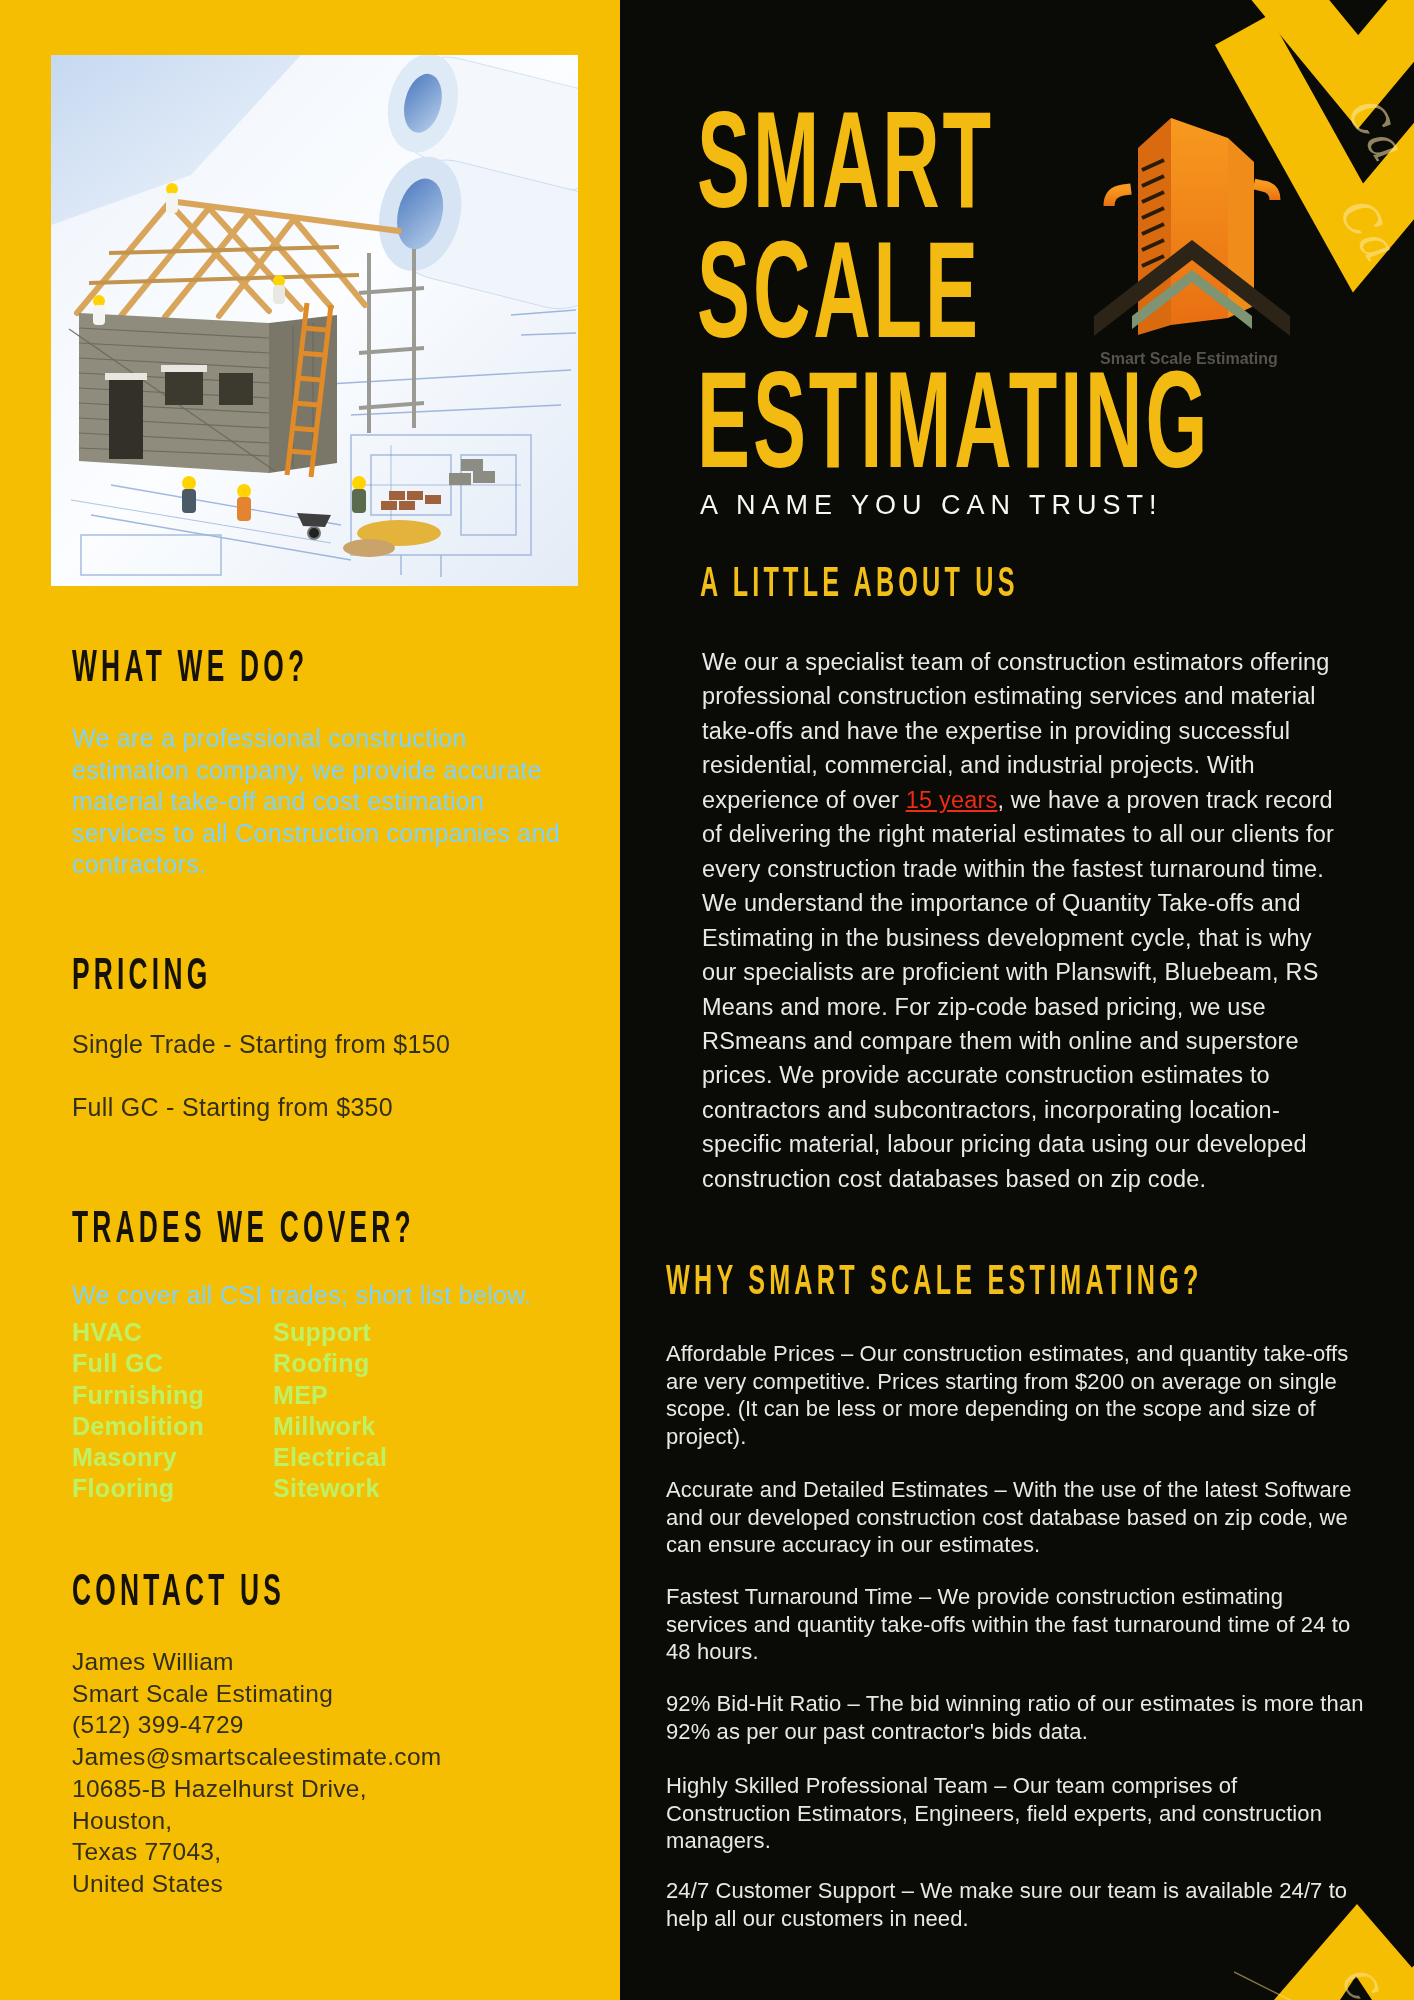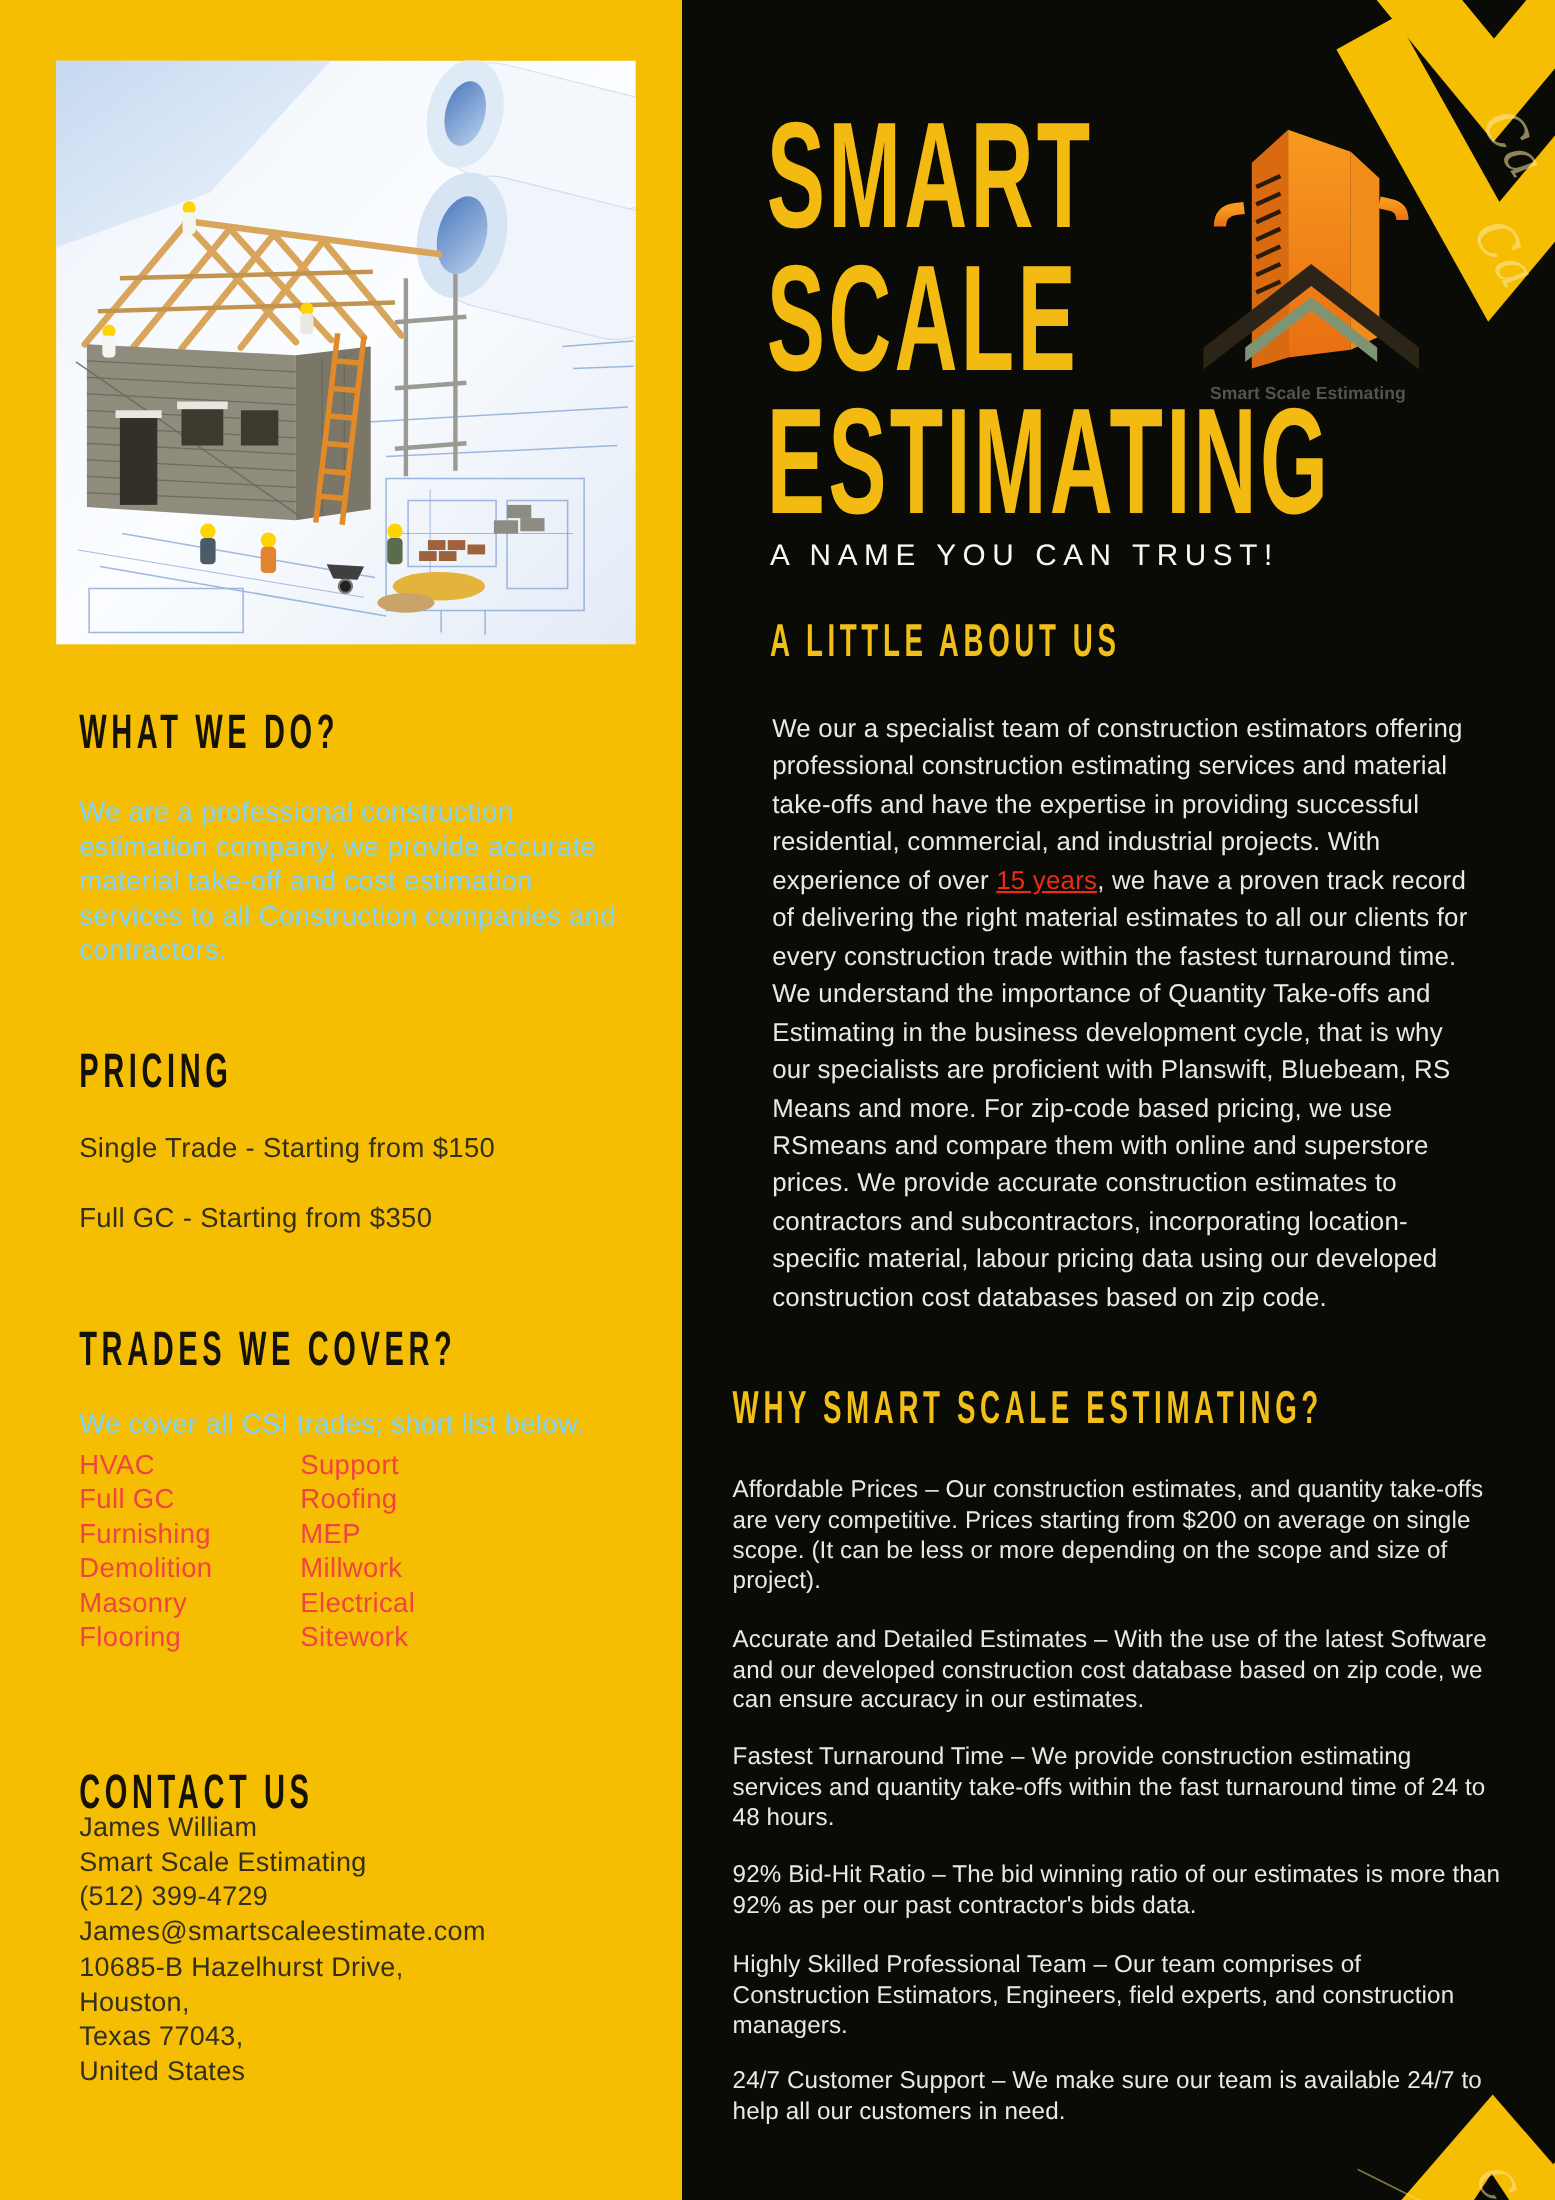--- a/index.html
+++ b/index.html
@@ -21,22 +21,22 @@
                     letter-spacing:5px;}
   .tagline{position:absolute;left:700px;top:490px;font-size:27px;letter-spacing:6px;
            color:#f8f7f3;white-space:nowrap;}
   
   .body-left{position:absolute;color:#7dd3fc;font-size:25px;line-height:31.6px;letter-spacing:0.3px;}
   .body-about{position:absolute;left:702px;top:645px;width:650px;color:#e9e9e7;
               font-size:23.5px;line-height:34.45px;letter-spacing:0.2px;}
   .why-para{position:absolute;left:666px;width:700px;color:#e8e8e6;
             font-size:22px;line-height:27.6px;letter-spacing:0.1px;}
   .hl-red{color:#ed2c13;text-decoration:underline;}
-  .trades-grid{position:absolute;left:72px;top:1317px;width:480px;color:#ef4444;
-               font-size:25px;line-height:31.3px;letter-spacing:0.3px;}
+  .trades-grid{position:absolute;left:72px;top:1317px;width:480px;color:#bef264;
+               font-size:25px;line-height:31.3px;letter-spacing:0.3px;font-weight:bold;}
   .trade-row{display:flex;}
   .trade-row .c1{width:201px;}
   .contact-lines{position:absolute;left:72px;top:1646px;color:#332f1c;
                  font-size:24.5px;line-height:31.7px;letter-spacing:0.3px;}
   .logo-caption{position:absolute;left:1100px;top:350px;width:220px;font-size:16px;
                 font-weight:bold;color:#55534a;white-space:nowrap;}
   .pricing-line{position:absolute;left:72px;color:#332f1c;font-size:25px;letter-spacing:0.3px;white-space:nowrap;}
 </style>
 </head>
 <body>
@@ -226,21 +226,21 @@
     <div class="trade-row">
       <span class="c1">Masonry</span>
       <span>Electrical</span>
     </div>
     <div class="trade-row">
       <span class="c1">Flooring</span>
       <span>Sitework</span>
     </div>
   </div>
 
-  <div class="hd hd-left" style="left:72px;top:1568px;margin-top:40px;">
+  <div class="hd hd-left" style="left:72px;top:1568px;">
     <span class="cond">CONTACT US</span>
   </div>
   <div class="contact-lines">
     <div>James William</div>
     <div>Smart Scale Estimating</div>
     <div>(512) 399-4729</div>
     <div>James@smartscaleestimate.com</div>
     <div>10685-B Hazelhurst Drive,</div>
     <div>Houston,</div>
     <div>Texas 77043,</div>

